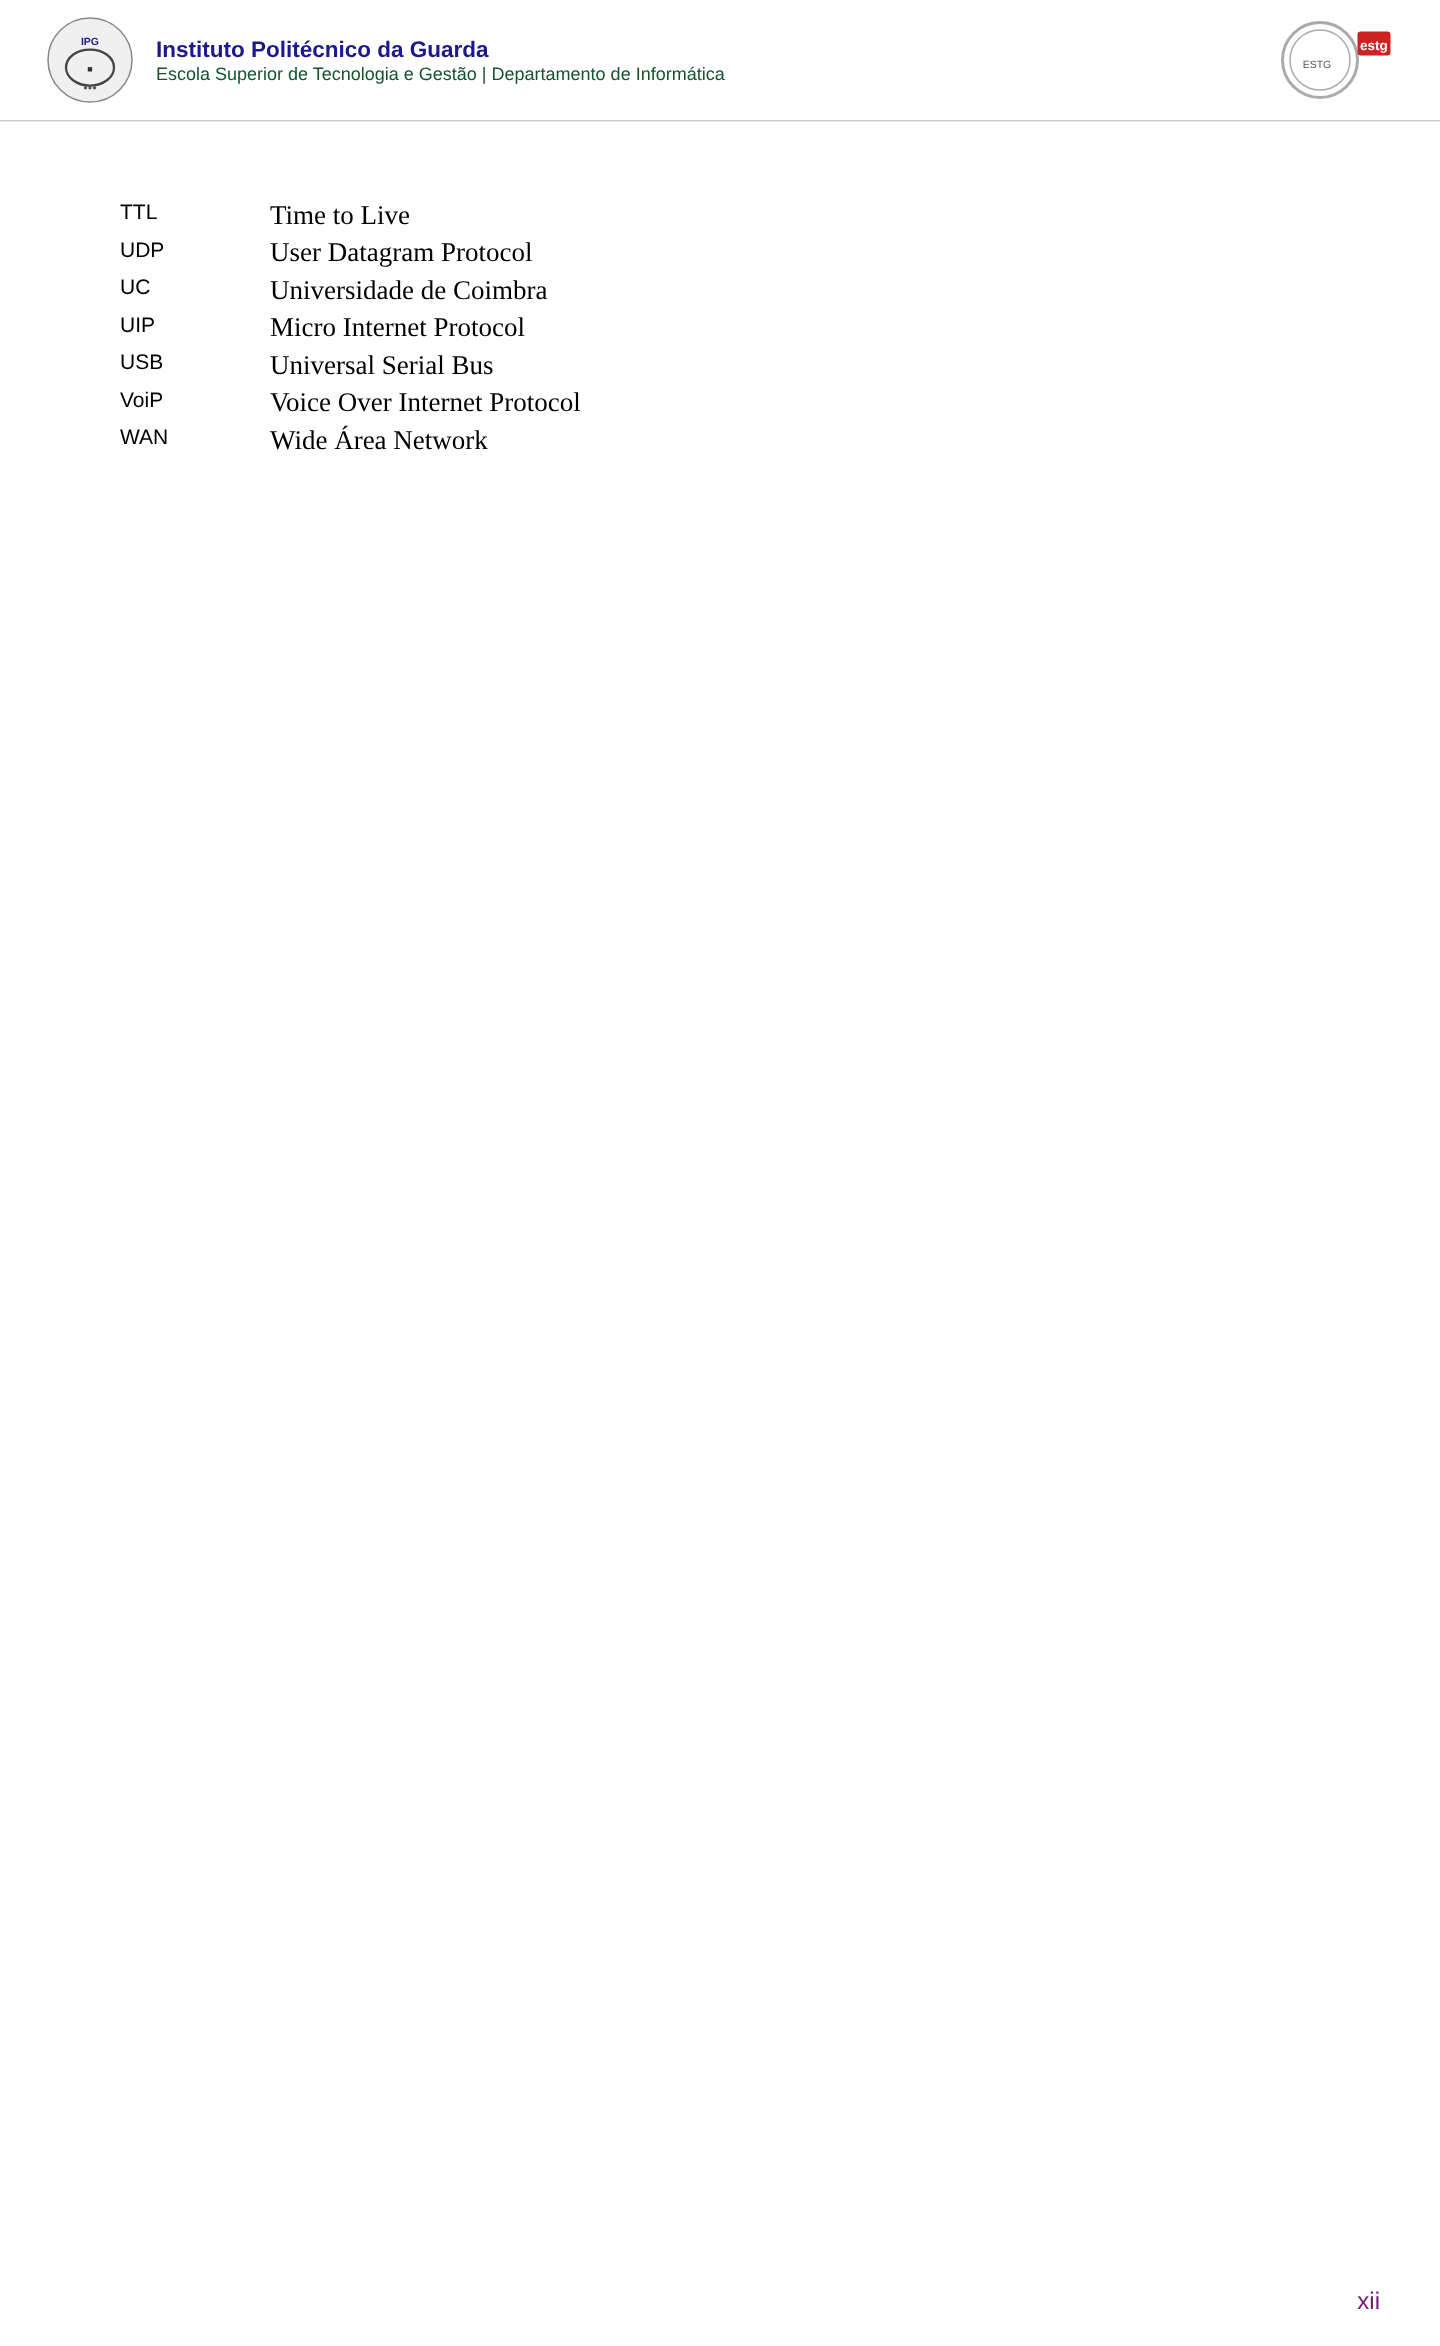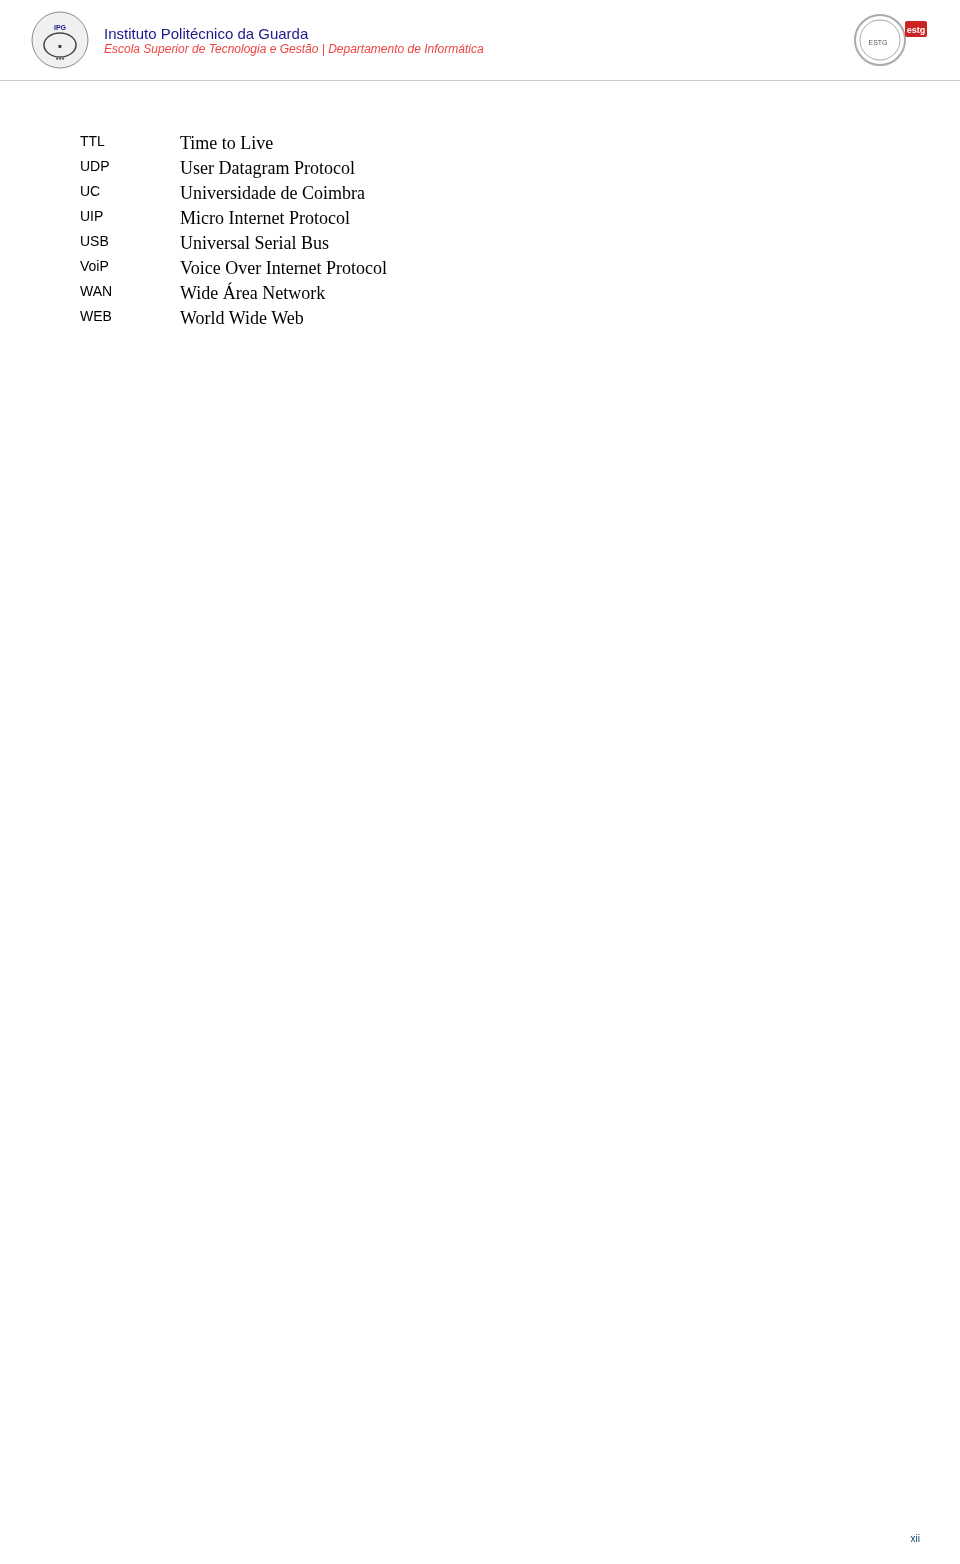--- a/index.html
+++ b/index.html
@@ -36,28 +36,27 @@
       height: 60px;
     }
 
     .header-text {
       display: flex;
       flex-direction: column;
     }
 
     .header-title {
       font-size: 15px;
-      font-weight: normal;
+      font-weight: bold;
       color: #1a1a8c;
     }
 
     .header-subtitle {
       font-size: 12px;
-      color: #ef4444;
-      font-style: italic;
+      color: #14532d;
     }
 
     .logo-right {
       width: 80px;
       height: 55px;
     }
 
     
     .main-content {
       padding: 50px 36px 50px 80px;
@@ -91,22 +90,22 @@
       font-size: 18px;
       color: #000;
       font-family: Liberation Serif, serif;
     }
 
     
     .footer {
       position: absolute;
       bottom: 20px;
       right: 40px;
-      font-size: 10px;
-      color: #0c4a6e;
+      font-size: 16px;
+      color: #701a75;
     }
   </style>
 </head>
 <body>
 
 <header class="header">
   <div class="header-left">
 
     <svg class="logo-left" viewBox="0 0 60 60" xmlns="http://www.w3.org/2000/svg">
       <circle cx="30" cy="30" r="28" fill="#f0f0f0" stroke="#888" stroke-width="1"></circle>
@@ -153,22 +152,18 @@
         <div class="acronym-cell definition">Universal Serial Bus</div>
       </div>
       <div class="acronym-row">
         <div class="acronym-cell abbr">VoiP</div>
         <div class="acronym-cell definition">Voice Over Internet Protocol</div>
       </div>
       <div class="acronym-row">
         <div class="acronym-cell abbr">WAN</div>
         <div class="acronym-cell definition">Wide Área Network</div>
       </div>
-      <div class="acronym-row">
-        <div class="acronym-cell abbr">WEB</div>
-        <div class="acronym-cell definition">World Wide Web</div>
-      </div>
     </div>
 </main>
 
 <footer class="footer">
   <span>xii</span>
 </footer>
 
 </body></html>

